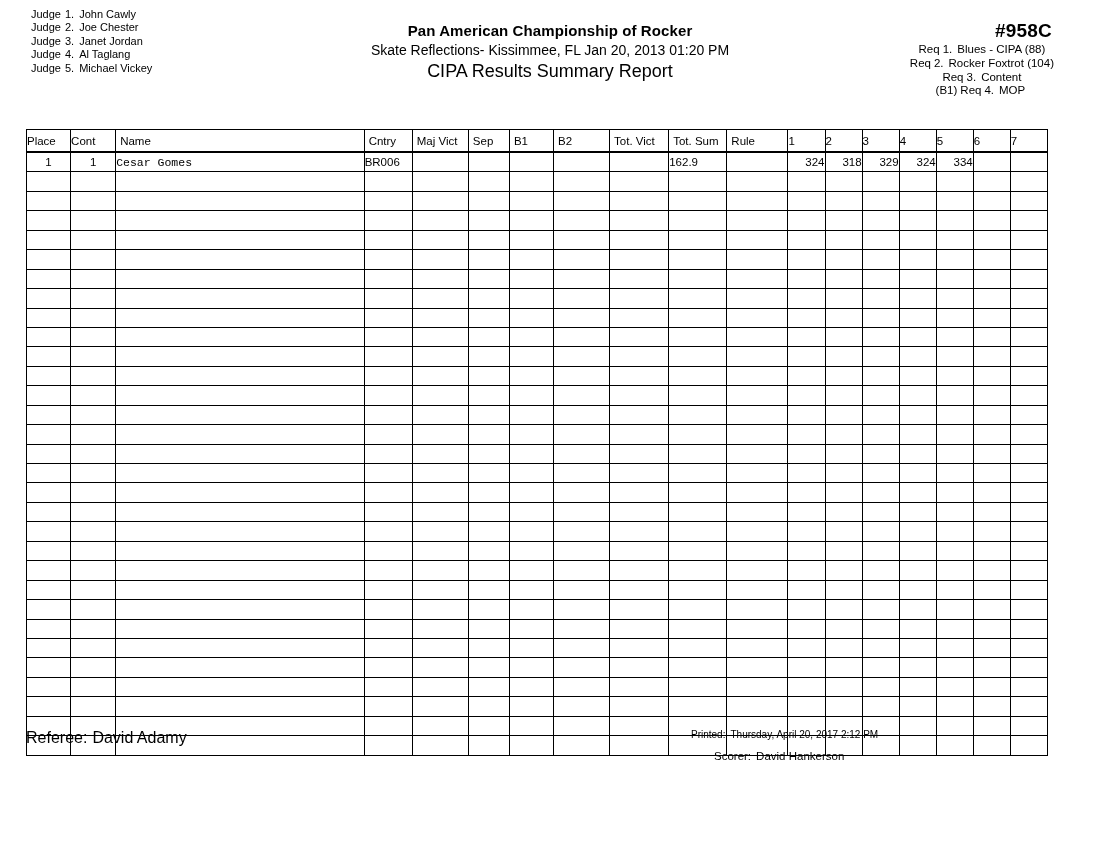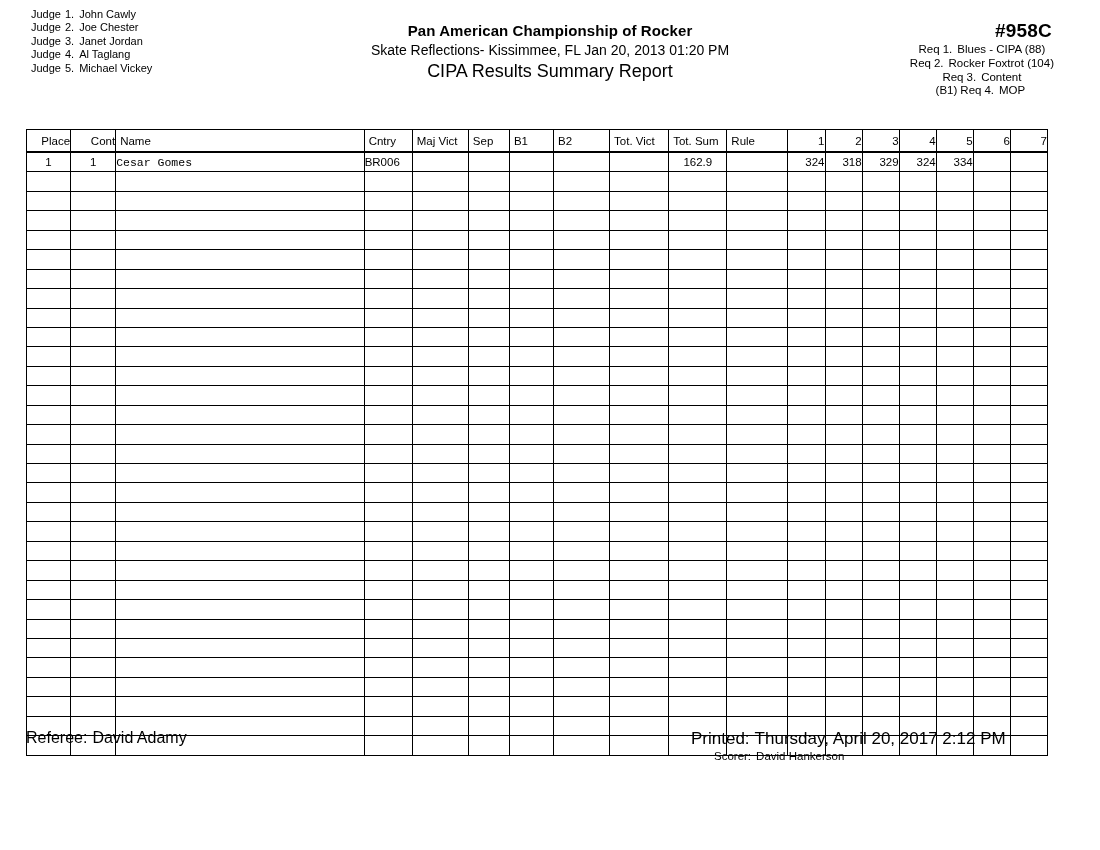--- a/index.html
+++ b/index.html
@@ -107,42 +107,42 @@
     white-space: nowrap;
   }
   #results-table thead th {
     height: 21px;
     font-weight: normal;
     text-align: left;
     border-bottom: 2px solid #000000;
     vertical-align: middle;
   }
   .th-pad { padding-left: 4px; display: block; }
-  .th-center { display: block; text-align: right; }
+  .th-center { display: block; text-align: left; }
 
   #results-table tbody td { vertical-align: middle; }
   td.c-place, td.c-cont { text-align: center; }
   td.c-name  { text-align: left; padding-left: 5px; font-family: Liberation Mono, monospace; }
   td.c-cntry { text-align: left; padding-left: 4px; }
-  td.c-sum   { text-align: center; padding-right: 7px; }
+  td.c-sum   { text-align: left; padding-right: 7px; }
   td.c-judge { text-align: right; padding-right: 6px; }
 
   
   #referee-line {
     position: absolute;
     left: 26px;
     top: 729px;
     font-size: 16px;
     white-space: nowrap;
   }
   #printed-line {
     position: absolute;
     left: 691px;
     top: 729px;
-    font-size: 17px;
+    font-size: 10px;
     white-space: nowrap;
   }
   #scorer-line {
     position: absolute;
     left: 714px;
     top: 750px;
     font-size: 11.5px;
     white-space: nowrap;
   }
   .lbl { display: inline-block; }

